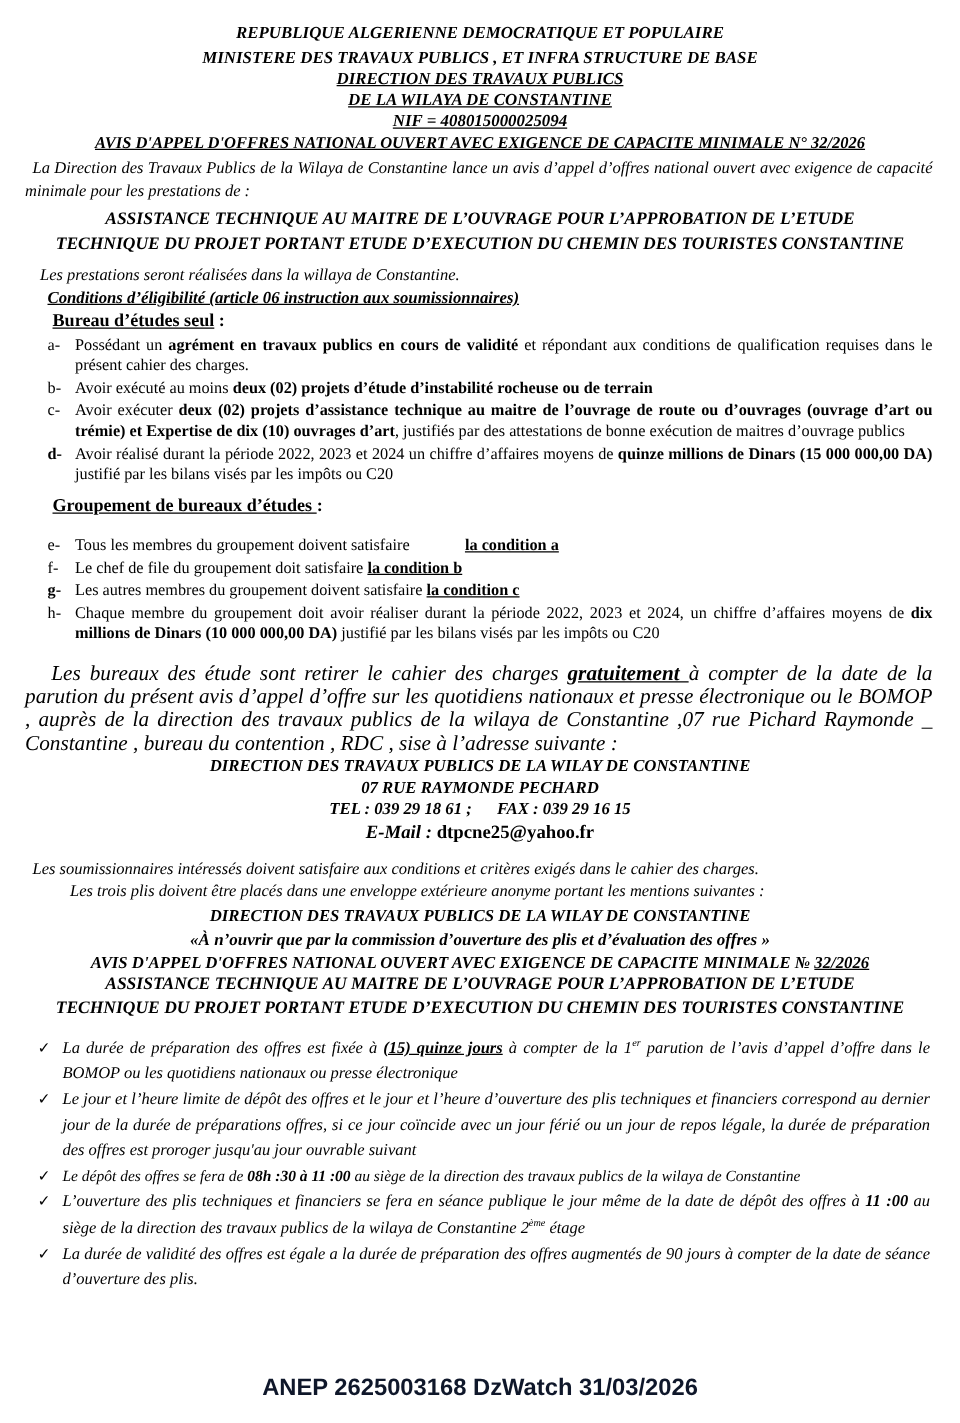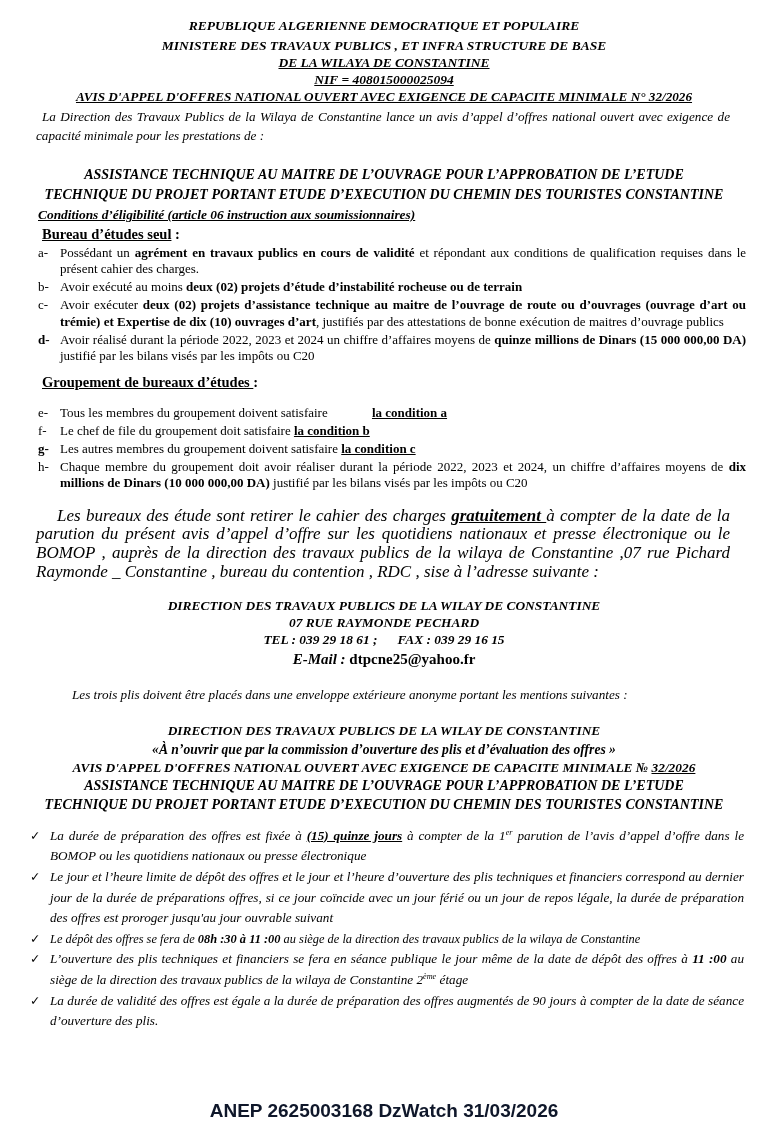--- a/index.html
+++ b/index.html
@@ -5,21 +5,21 @@
   html,body{margin:0;padding:0;background:#ffffff;}
   body{width:768px;height:1138px;color:#000;font-family:"Liberation Serif",serif;}
   .page{width:768px;height:1138px;box-sizing:border-box;padding:12px 20px 0 20px;
         display:flex;flex-direction:column;overflow:hidden;background:#fff;}
 
   .c{text-align:center;}
   .bi{font-weight:bold;font-style:italic;}
   .u{text-decoration:underline;}
   .it{font-style:italic;}
   .just{text-align:justify;}
-  p{margin:16px;}
+  p{margin:0;}
 
   .hl{text-align:center;font-weight:bold;font-style:italic;font-size:13.5px;line-height:16px;}
   .hl1{margin-top:6px;}
   .hl2{margin-top:4px;}
   .hl3,.hl4,.hl5{margin-top:1px;}
   .hl6{margin-top:1px;font-size:13.2px;}
 
   .intro{font-size:13.2px;line-height:19px;text-indent:6px;margin-top:2px;padding-right:2px;}
   .ttl{font-size:14px;line-height:20px;}
   .ttl1{margin-top:4px;}
@@ -60,29 +60,31 @@
   .footer{margin-top:auto;margin-bottom:16px;text-align:center;
           font-family:"Liberation Sans",sans-serif;font-weight:bold;font-size:19px;line-height:22px;}
 </style>
 </head>
 <body>
 
 <div class="page">
 
   <div class="hl hl1">REPUBLIQUE ALGERIENNE DEMOCRATIQUE ET POPULAIRE</div>
   <div class="hl hl2">MINISTERE DES TRAVAUX PUBLICS , ET INFRA STRUCTURE DE BASE</div>
+  <div class="hl hl3 u">DIRECTION DES TRAVAUX PUBLICS</div>
   <div class="hl hl4 u">DE LA WILAYA DE CONSTANTINE</div>
   <div class="hl hl5 u">NIF = 408015000025094</div>
   <div class="hl hl6 u">AVIS D'APPEL D'OFFRES NATIONAL OUVERT AVEC EXIGENCE DE CAPACITE MINIMALE N° 32/2026</div>
 
   <p class="it just intro">La Direction des Travaux Publics de la Wilaya de Constantine lance un avis d’appel d’offres national ouvert avec exigence de capacité minimale pour les prestations de :</p>
 
   <div class="ttl ttl1 c bi">ASSISTANCE TECHNIQUE AU MAITRE DE L’OUVRAGE POUR L’APPROBATION DE L’ETUDE</div>
   <div class="ttl c bi">TECHNIQUE DU PROJET PORTANT ETUDE D’EXECUTION DU CHEMIN DES TOURISTES CONSTANTINE</div>
 
+  <div class="it loc">Les prestations seront réalisées dans la willaya de Constantine.</div>
   <div class="bi u cond">Conditions d’éligibilité (article 06 instruction aux soumissionnaires)</div>
 
   <div class="sect-h"><span style="font-weight: bold; text-decoration: underline;">Bureau d’études seul</span><span style="font-weight: bold;"> :</span></div>
 
   <div class="list">
     <div class="li">
       <span class="mk"><span>a-</span></span>
       <span class="tx"><span>Possédant un </span><span style="font-weight: bold;">agrément en travaux publics en cours de validité</span><span> et répondant aux conditions de qualification requises dans le présent cahier des charges.</span></span>
     </div>
     <div class="li">
@@ -120,20 +122,21 @@
     </div>
   </div>
 
   <p class="it just retrait"><span>Les bureaux des étude sont retirer le cahier des charges </span><span style="font-weight: bold; text-decoration: underline;">gratuitement </span><span>à compter de la date de la parution du présent avis d’appel d’offre sur les quotidiens nationaux et presse électronique ou le BOMOP , auprès de la direction des travaux publics de la wilaya de Constantine ,07 rue Pichard Raymonde _ Constantine , bureau du contention , RDC , sise à l’adresse suivante :</span></p>
 
   <div class="c bi adr adr1">DIRECTION DES TRAVAUX PUBLICS DE LA WILAY DE CONSTANTINE</div>
   <div class="c bi adr">07 RUE RAYMONDE PECHARD</div>
   <div class="c bi adr tel">TEL : 039 29 18 61 ;      FAX : 039 29 16 15</div>
   <div class="c email"><span style="font-weight: bold; font-style: italic;">E-Mail : </span><span style="font-weight: bold; text-align: right;">dtpcne25@yahoo.fr</span></div>
 
+  <p class="it p1">Les soumissionnaires intéressés doivent satisfaire aux conditions et critères exigés dans le cahier des charges.</p>
   <p class="it p3">Les trois plis doivent être placés dans une enveloppe extérieure anonyme portant les mentions suivantes :</p>
 
   <div class="c bi env env1">DIRECTION DES TRAVAUX PUBLICS DE LA WILAY DE CONSTANTINE</div>
   <div class="c bi env env2">«À n’ouvrir que par la commission d’ouverture des plis et d’évaluation des offres »</div>
   <div class="c bi env env3"><span>AVIS D'APPEL D'OFFRES NATIONAL OUVERT AVEC EXIGENCE DE CAPACITE MINIMALE № </span><span style="text-decoration: underline;">32/2026</span></div>
   <div class="c bi envt">ASSISTANCE TECHNIQUE AU MAITRE DE L’OUVRAGE POUR L’APPROBATION DE L’ETUDE</div>
   <div class="c bi envt">TECHNIQUE DU PROJET PORTANT ETUDE D’EXECUTION DU CHEMIN DES TOURISTES CONSTANTINE</div>
 
   <div class="bullets">
     <div class="bli">

